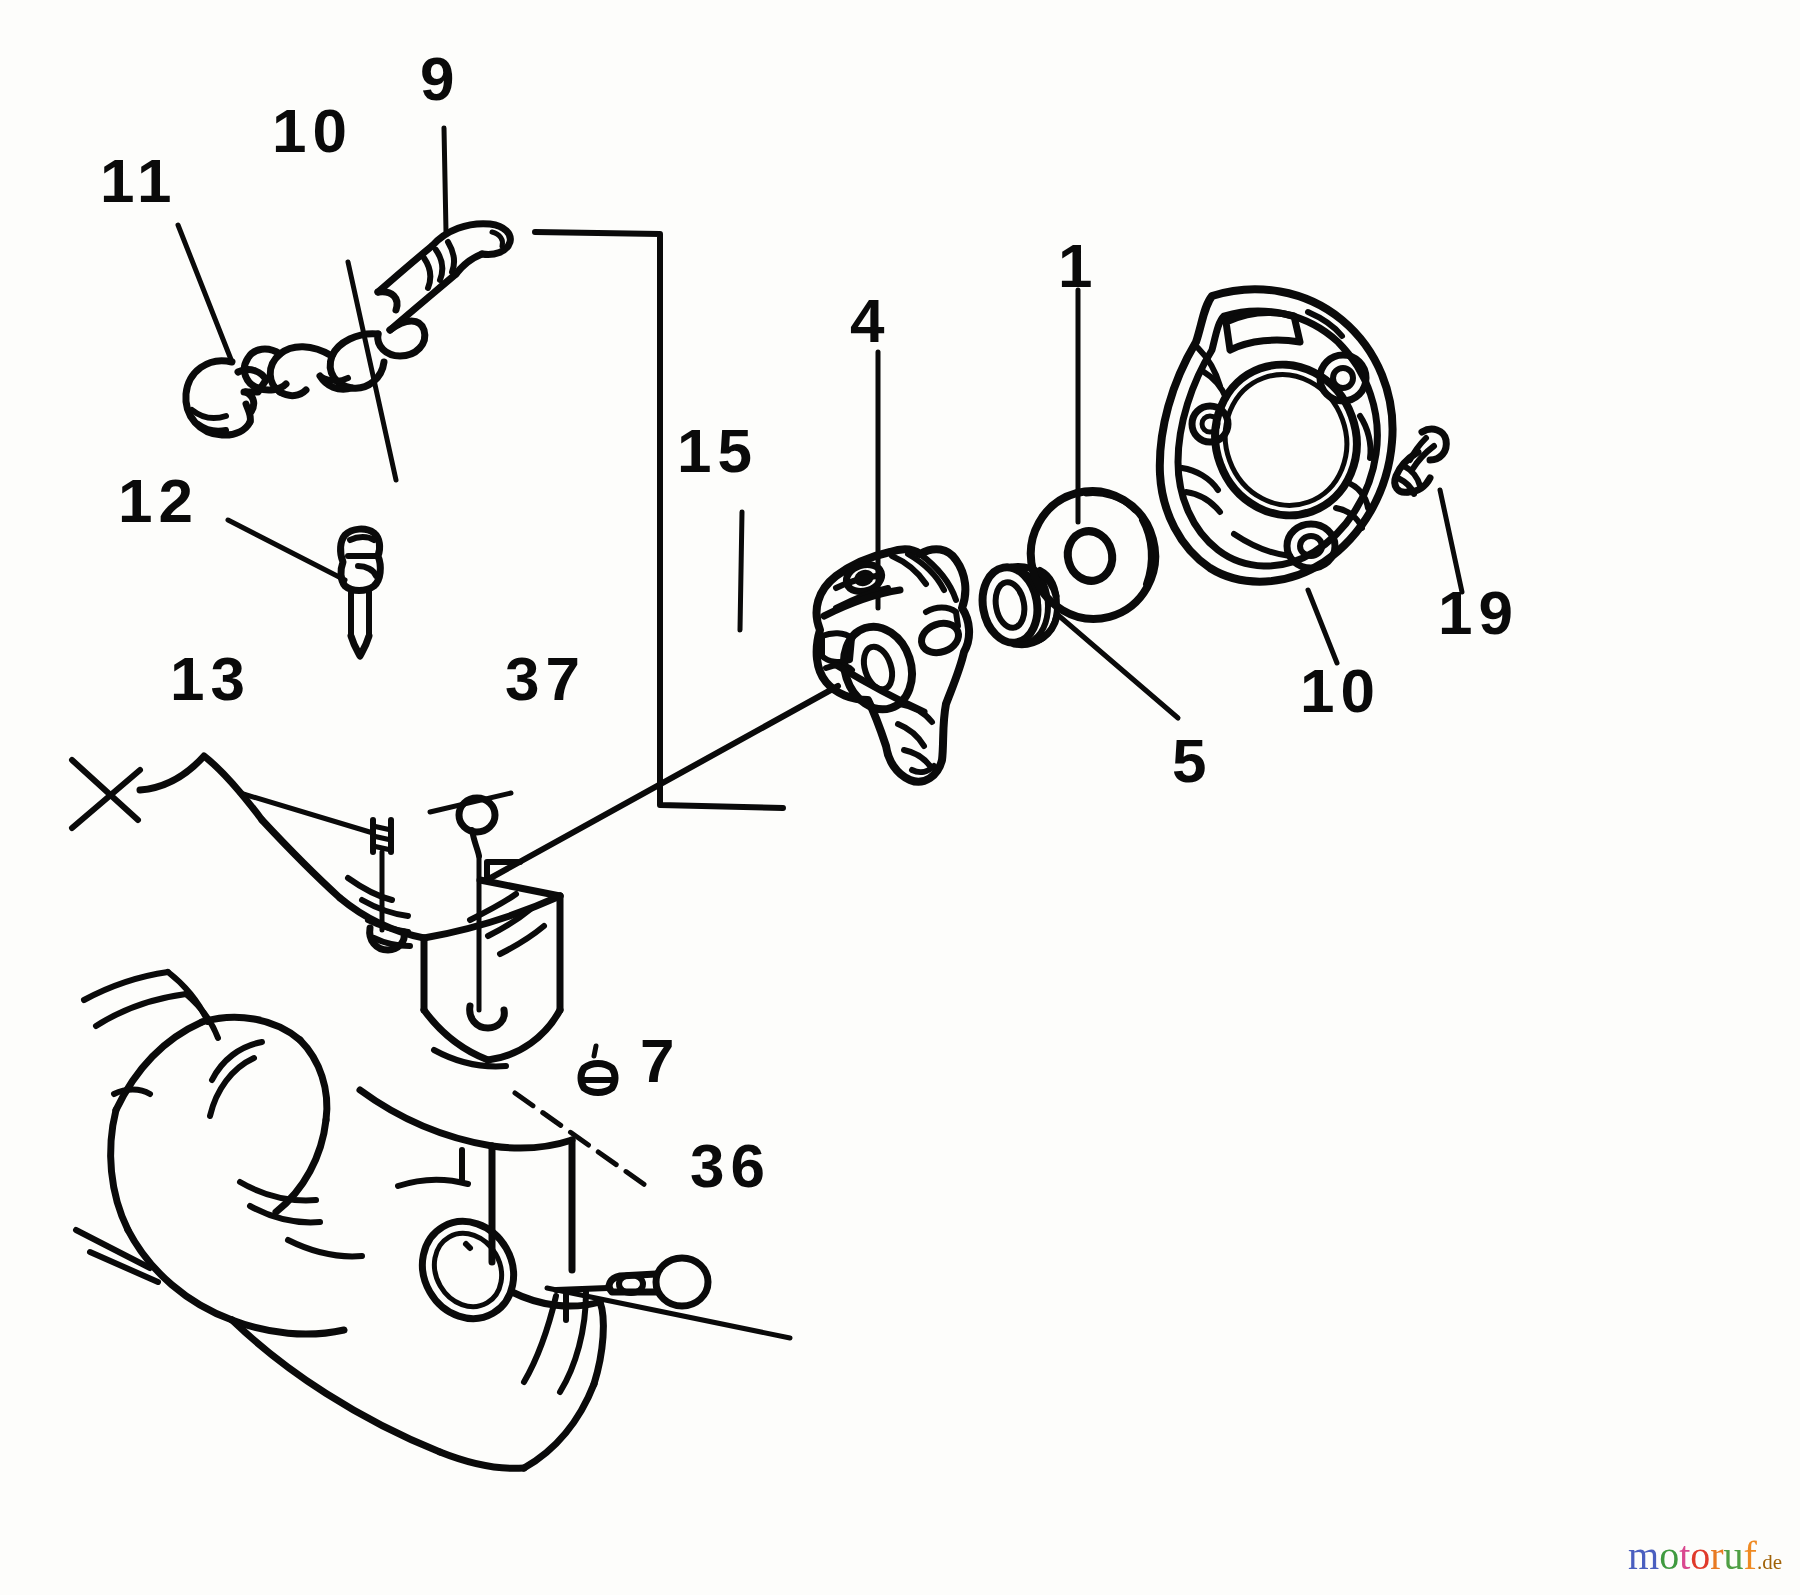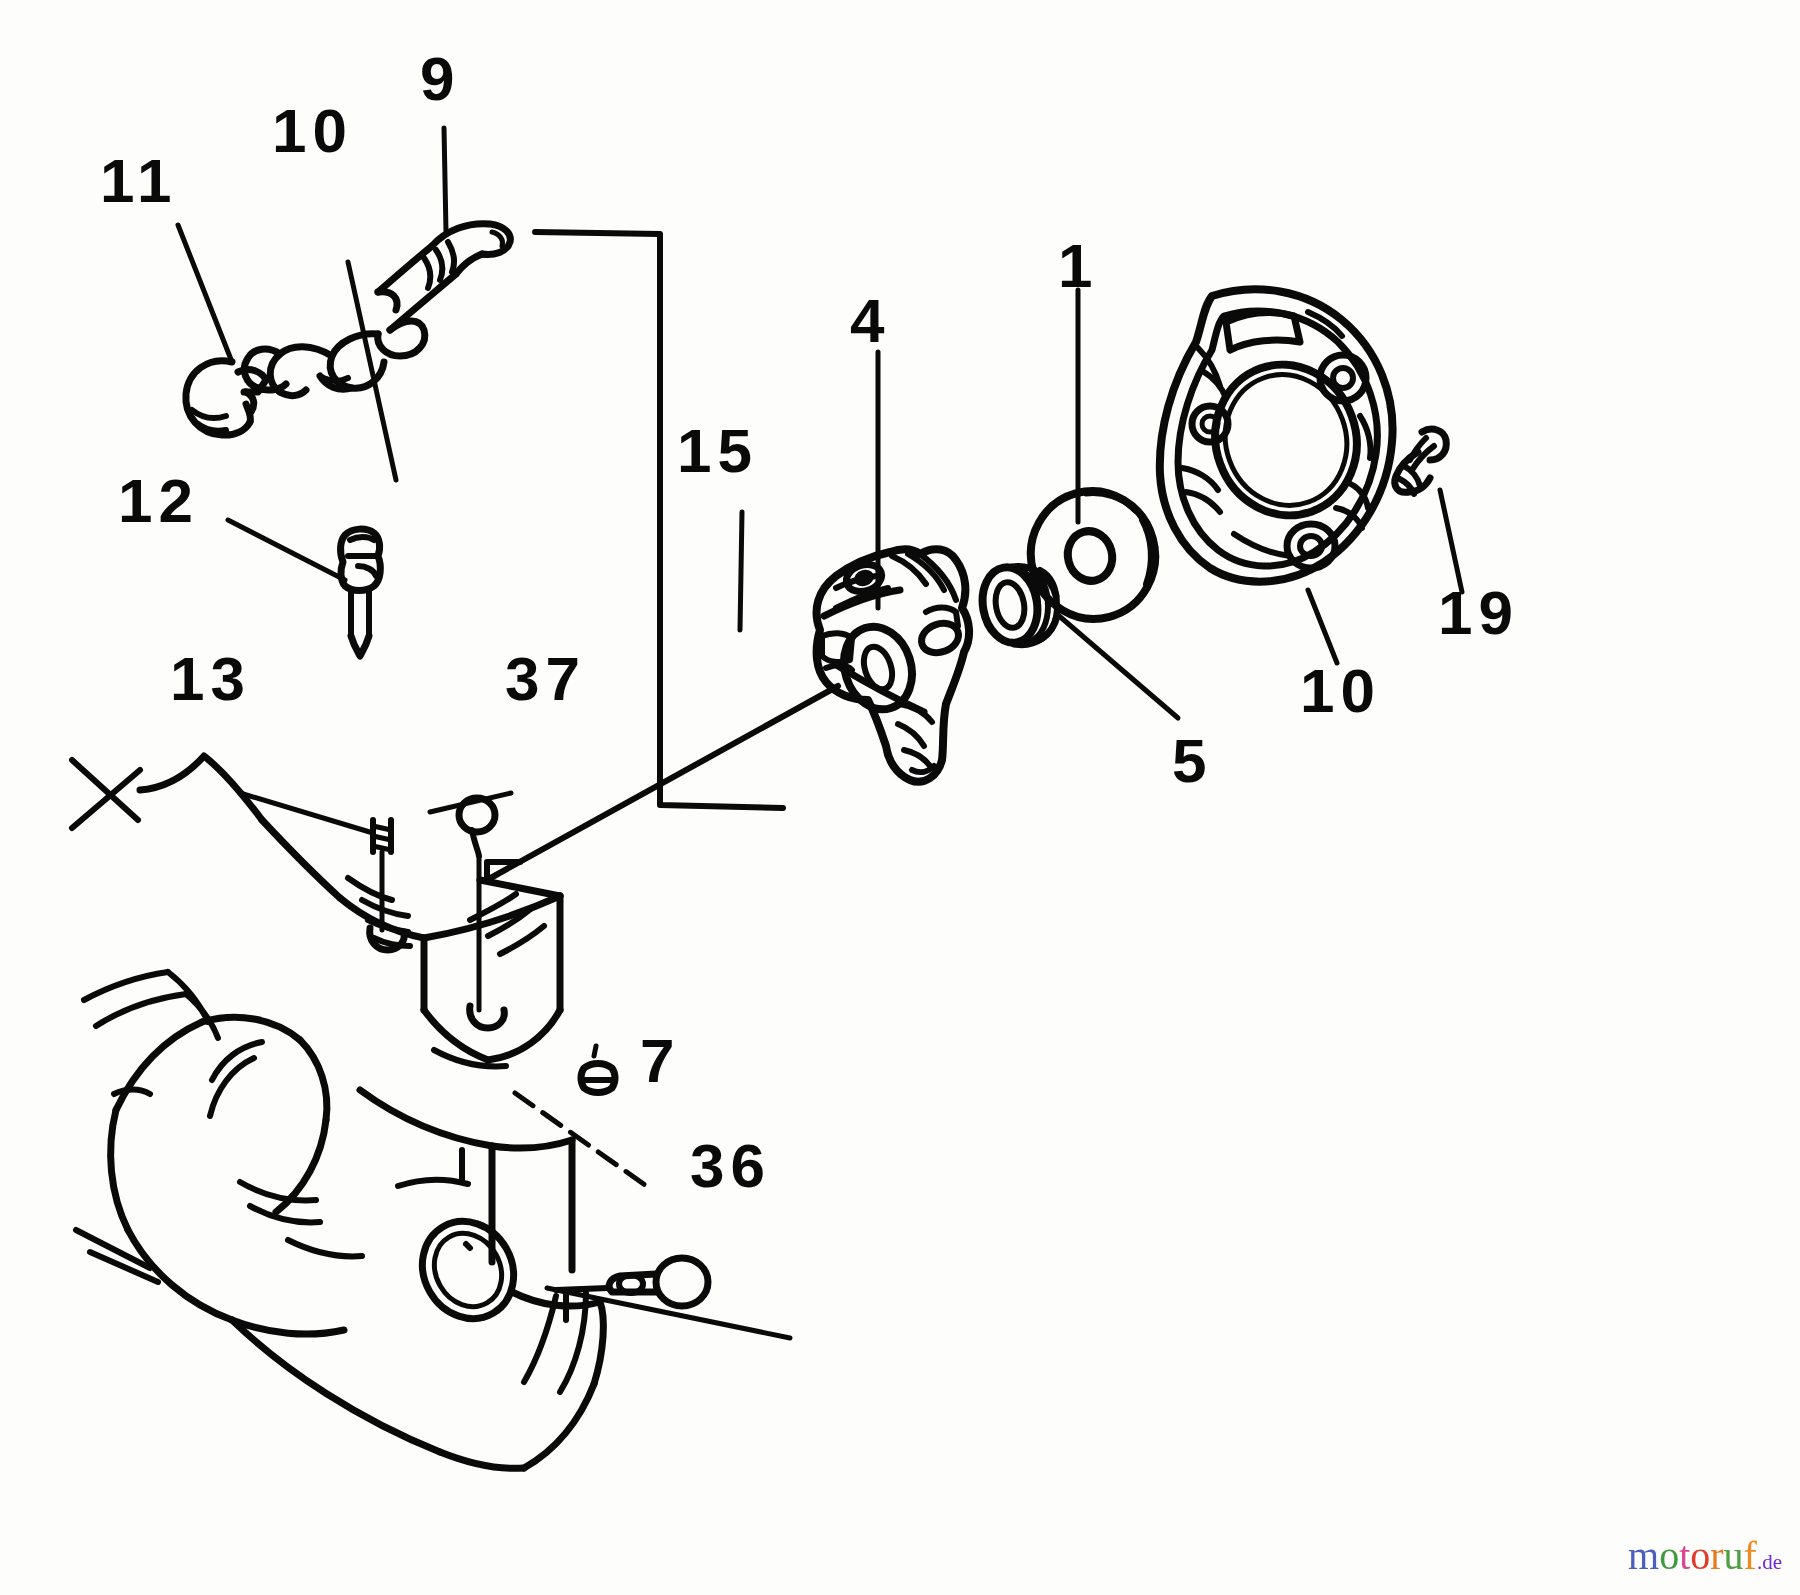--- a/index.html
+++ b/index.html
@@ -6,21 +6,21 @@
   body{width:1800px;height:1595px;position:relative;overflow:hidden;
        font-family:"Liberation Sans", sans-serif;background:#fdfdfb;}
   #stage{position:absolute;left:0;top:0;width:1800px;height:1595px;}
   #stage svg{position:absolute;left:0;top:0;width:1800px;height:1595px;}
   .lbl{position:absolute;font-family:"Liberation Sans", sans-serif;
        font-weight:700;font-size:62px;color:#0a0a0a;letter-spacing:6px;
        line-height:1;white-space:nowrap;}
   #watermark{position:absolute;left:1628px;top:1536px;font-family:"Liberation Serif", serif;
              font-size:40px;line-height:1;white-space:nowrap;}
   #watermark span{font-weight:400;}
-  #watermark .suffix{font-size:21px;color:#6d28d9;}
+  #watermark .suffix{font-size:21px;color:#a16207;}
 </style>
 </head>
 <body>
 
 <div id="stage">
 
   <svg viewBox="0 0 1800 1595" xmlns="http://www.w3.org/2000/svg">
     <g fill="none" stroke="#0a0a0a" stroke-linecap="round" stroke-linejoin="round">
 
       <path stroke-width="5" d="M178,225 L232,362"></path>

